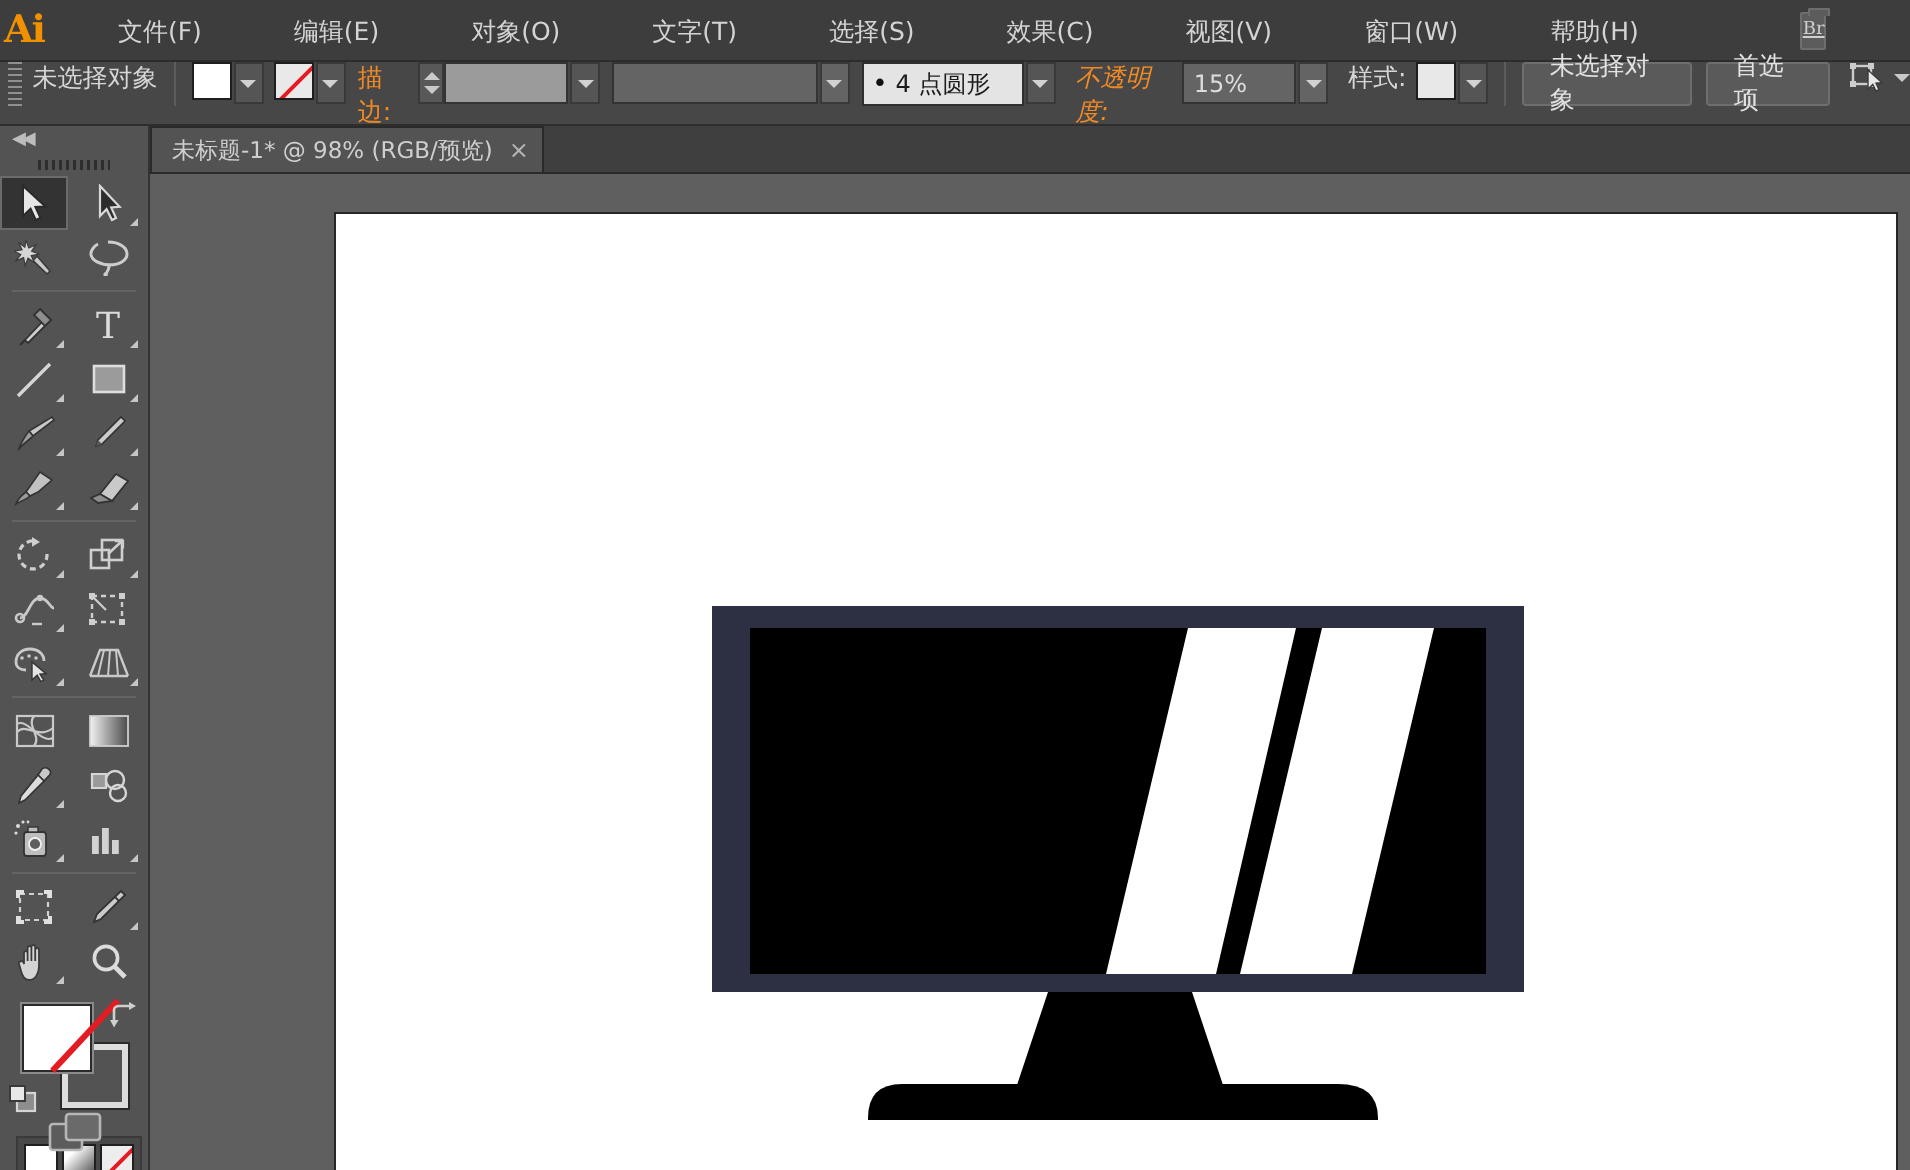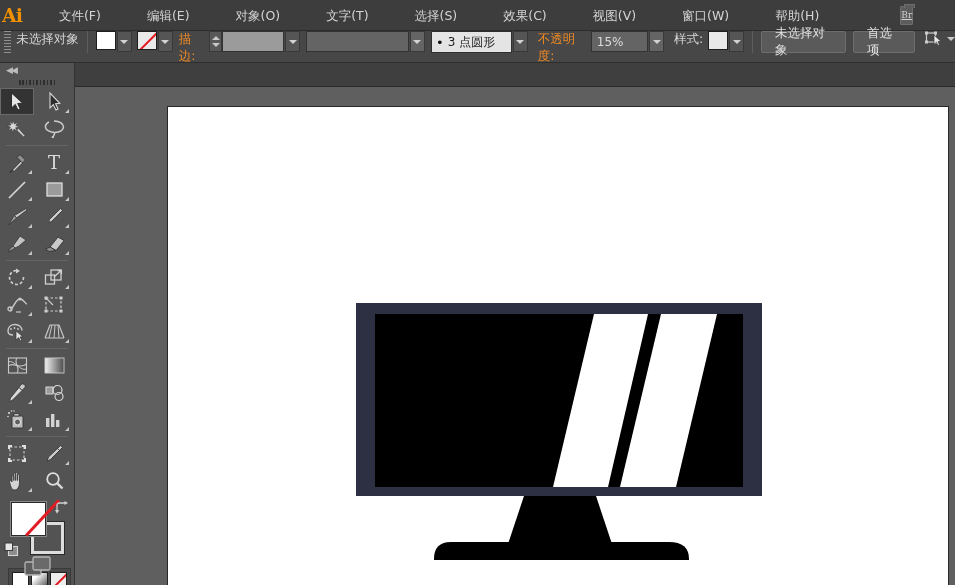--- a/index.html
+++ b/index.html
@@ -100,21 +100,21 @@
   }
   .field-dark{ background:#646464; }
   .profile-field{
     height:22px; width:88px; background:#e4e4e4; border:1px solid #2f2f2f;
     color:#1c1c1c; font-size:12px; display:flex; align-items:center;
     padding:0 4px; gap:4px;
   }
   .profile-field .dot{ font-size:13px; color:#111; line-height:1;}
   .opac-label{
     color:#f08a24; font-size:12.5px; margin:0 4px 0 10px;
-    border-bottom:1px dotted #f08a24; padding-bottom:1px; cursor:default;
+    border-bottom:1px dotted #f08a24; padding-bottom:1px; cursor:default;font-style:italic;
   }
   .btn-flat{
     height:22px; padding:0 13px; background:#5a5a5a;
     border:1px solid #6e6e6e; border-radius:2px; color:#e2e2e2;
     font-size:12.5px; display:flex; align-items:center; cursor:default;
   }
   .sel-sim{ display:flex; align-items:center; gap:5px; margin-left:10px; cursor:default;}
   .sel-sim-ico{ position:relative; width:17px; height:15px; }
 
   
@@ -264,21 +264,21 @@
 
     <div style="width:7px"></div>
     <div class="field field-dark" style="width:112px"></div>
     <div class="dd-btn" style="background:#646464">
         <span class="caret"></span>
       </div>
 
     <div style="width:7px"></div>
     <div class="profile-field">
       <span class="dot">•</span>
-      <span>3 点圆形</span>
+      <span>4 点圆形</span>
     </div>
     <div class="dd-btn">
         <span class="caret"></span>
       </div>
 
     <div class="opac-label">不透明度:</div>
     <div class="field field-dark" style="width:62px;color:#dcdcdc">15%</div>
     <div class="dd-btn" style="background:#646464">
         <span class="caret"></span>
       </div>
@@ -304,20 +304,24 @@
           <rect x="9" y="9.5" width="3" height="3" fill="#cccccc"></rect>
           <path d="M9 4 L9 13.5 L11.4 11.2 L13 14.5 L14.5 13.8 L13 10.6 L16 10.4 Z" fill="#e8e8e8" stroke="#3a3a3a" stroke-width="0.7"></path>
         </svg>
       </span>
       <span class="caret"></span>
     </div>
   </div>
 
   <div class="tabbar">
     <div class="tab-spacer"></div>
+    <div class="doc-tab">
+      <span class="doc-tab-title">未标题-1* @ 98% (RGB/预览)</span>
+      <span class="tab-close">×</span>
+    </div>
   </div>
 
   <div class="canvas">
     <div class="artboard">
       <svg class="art-svg" width="780" height="496" viewBox="0 0 780 496">
 
         <rect x="188" y="196" width="406" height="193" fill="#2d3042"></rect>
 
         <rect x="207" y="207" width="368" height="173" fill="#000000"></rect>
 

